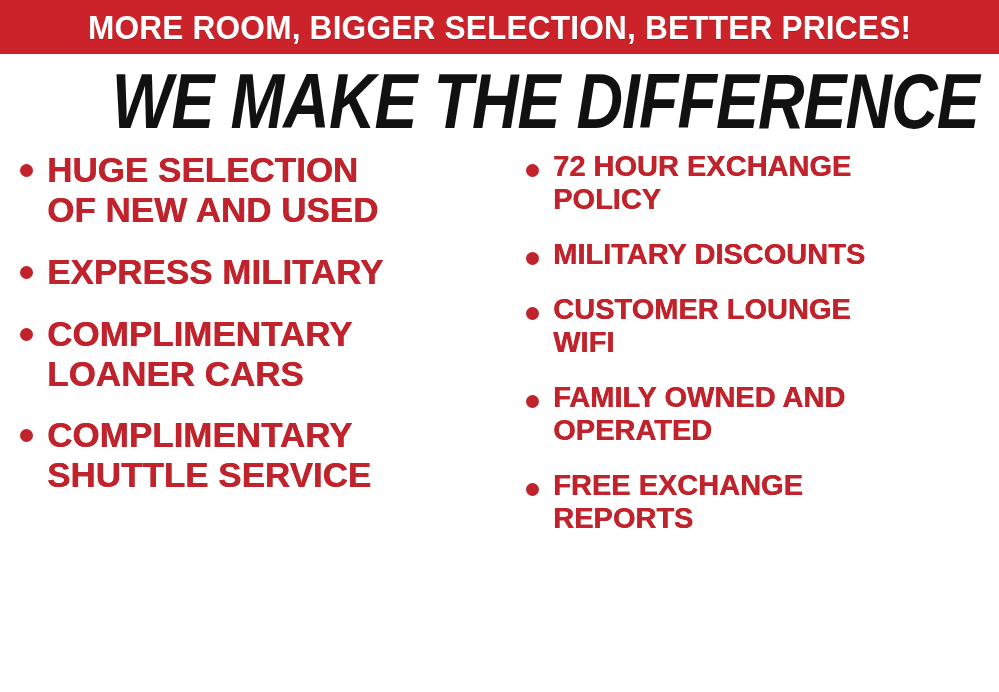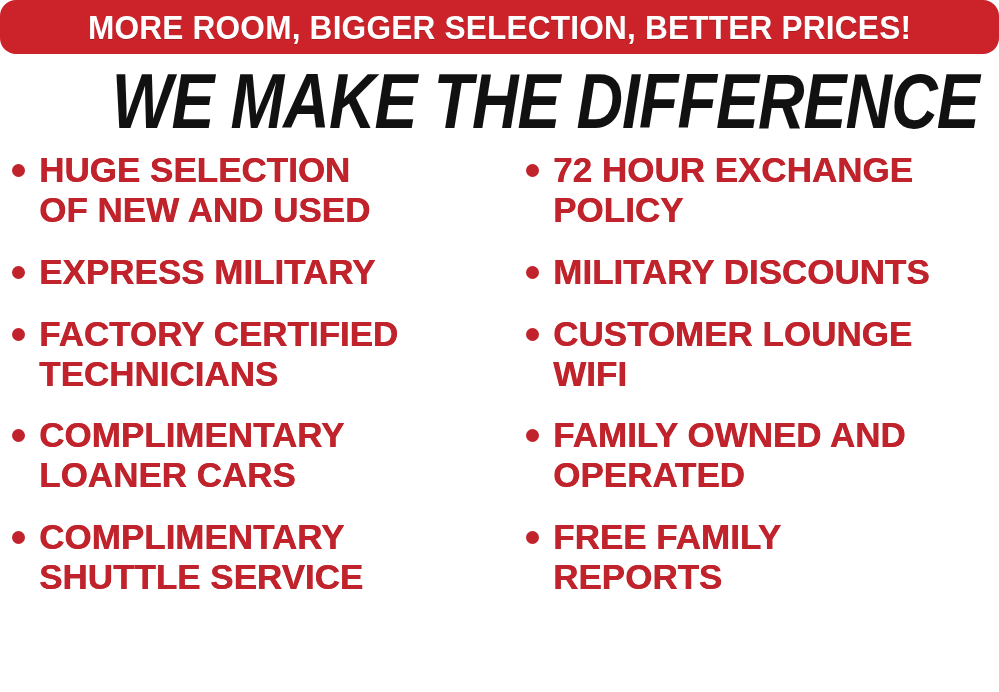--- a/index.html
+++ b/index.html
@@ -20,21 +20,20 @@
     position: absolute;
     left: 0;
     top: 0;
     width: 999px;
     height: 54px;
     background: #cc2229;
     display: flex;
     align-items: center;
     justify-content: center;
     overflow: hidden;
-    border-radius: 16px;
   }
   #banner-text {
     color: #ffffff;
     font-family: "Liberation Sans", sans-serif;
     font-weight: bold;
     font-size: 34px;
     letter-spacing: 0.2px;
     line-height: 1;
     white-space: nowrap;
     transform: scaleX(0.93);
@@ -76,21 +75,21 @@
     height: 542px;
     display: flex;
     align-items: flex-start;
   }
   .column {
     flex: 0 0 auto;
     box-sizing: border-box;
   }
   #column-left {
     width: 508px;
-    padding-left: 12px;
+    padding-left: 20px;
   }
   #column-right {
     width: 491px;
     padding-left: 18px;
   }
 
   .bullet-item {
     display: flex;
     align-items: flex-start;
     margin-bottom: 22px;
@@ -108,21 +107,21 @@
     color: #c0232b;
     font-family: "Liberation Sans", sans-serif;
     font-weight: bold;
     font-size: 35px;
     line-height: 1.14;
     letter-spacing: 0px;
     white-space: pre-line;
     text-shadow: 0.5px 0 0 #c0232b;
   }
   #column-right .bullet-text {
-    font-size: 35px;
+    font-size: 29px;
   }
 </style>
 </head>
 <body>
 
 <div id="banner">
   <div id="banner-text">MORE ROOM, BIGGER SELECTION, BETTER PRICES!</div>
 </div>
 
 <div id="headline-wrap">
@@ -133,25 +132,20 @@
 
   <div class="column" id="column-left">
     <div class="bullet-item">
       <span class="bullet-dot"></span>
       <span class="bullet-text">HUGE SELECTION
 OF NEW AND USED</span>
     </div>
     <div class="bullet-item">
       <span class="bullet-dot"></span>
       <span class="bullet-text">EXPRESS MILITARY</span>
-    </div>
-    <div class="bullet-item">
-      <span class="bullet-dot"></span>
-      <span class="bullet-text">FACTORY CERTIFIED
-TECHNICIANS</span>
     </div>
     <div class="bullet-item">
       <span class="bullet-dot"></span>
       <span class="bullet-text">COMPLIMENTARY
 LOANER CARS</span>
     </div>
     <div class="bullet-item">
       <span class="bullet-dot"></span>
       <span class="bullet-text">COMPLIMENTARY
 SHUTTLE SERVICE</span>
@@ -173,18 +167,18 @@
       <span class="bullet-text">CUSTOMER LOUNGE
 WIFI</span>
     </div>
     <div class="bullet-item">
       <span class="bullet-dot"></span>
       <span class="bullet-text">FAMILY OWNED AND
 OPERATED</span>
     </div>
     <div class="bullet-item">
       <span class="bullet-dot"></span>
-      <span class="bullet-text">FREE FAMILY
+      <span class="bullet-text">FREE EXCHANGE
 REPORTS</span>
     </div>
   </div>
 
 </div>
 
 </body></html>

